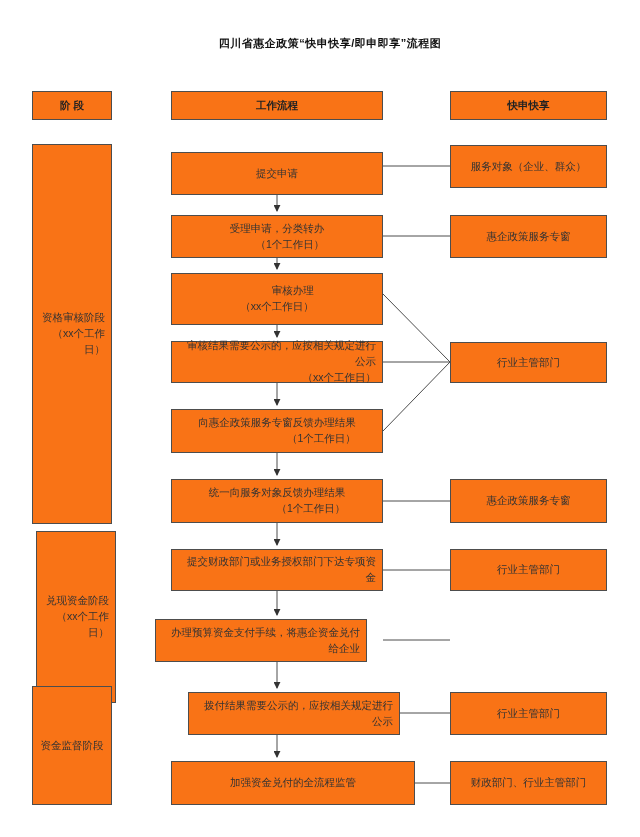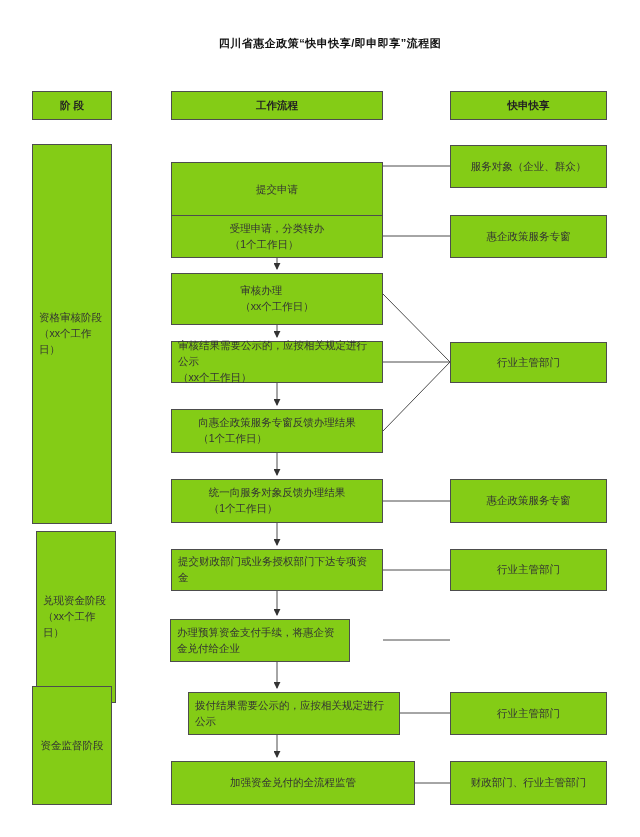--- a/index.html
+++ b/index.html
@@ -20,25 +20,25 @@
     text-align: center;
     font-size: 11px;
     font-weight: 700;
     color: #111111;
     letter-spacing: 0.5px;
   }
   .box {
     position: absolute;
     box-sizing: border-box;
     border: 1px solid #4d4d4d;
-    background: #84cc16;
+    background: #f97316;
     display: flex;
     align-items: center;
     justify-content: center;
-    text-align: left;
+    text-align: right;
     font-size: 10.5px;
     line-height: 1.5;
     color: #333333;
     white-space: pre-line;
     padding: 2px 6px;
   }
   .box.header { font-weight: 700; color: #222222; }
   svg.connectors {
     position: absolute;
     left: 0; top: 0;
@@ -91,33 +91,33 @@
   <div class="box header" style="left:32px;  top:91px; width:80px;  height:29px">阶 段</div>
   <div class="box header" style="left:171px; top:91px; width:212px; height:29px">工作流程</div>
   <div class="box header" style="left:450px; top:91px; width:157px; height:29px">快申快享</div>
 
   <div class="box" style="left:32px; top:144px; width:80px; height:380px">资格审核阶段
 （xx个工作日）</div>
   <div class="box" style="left:36px; top:531px; width:80px; height:172px">兑现资金阶段
 （xx个工作日）</div>
   <div class="box" style="left:32px; top:686px; width:80px; height:119px">资金监督阶段</div>
 
-  <div class="box" style="left:171px; top:162px; width:212px; height:55px">提交申请</div>
+  <div class="box" style="left:171px; top:152px; width:212px; height:43px">提交申请</div>
   <div class="box" style="left:171px; top:215px; width:212px; height:43px">受理申请，分类转办
 （1个工作日）</div>
   <div class="box" style="left:171px; top:273px; width:212px; height:52px">审核办理
 （xx个工作日）</div>
   <div class="box" style="left:171px; top:341px; width:212px; height:42px">审核结果需要公示的，应按相关规定进行公示
 （xx个工作日）</div>
   <div class="box" style="left:171px; top:409px; width:212px; height:44px">向惠企政策服务专窗反馈办理结果
 （1个工作日）</div>
   <div class="box" style="left:171px; top:479px; width:212px; height:44px">统一向服务对象反馈办理结果
 （1个工作日）</div>
   <div class="box" style="left:171px; top:549px; width:212px; height:42px">提交财政部门或业务授权部门下达专项资金</div>
-  <div class="box" style="left:170px; top:619px; width:180px; height:43px">办理预算资金支付手续，将惠企资金兑付给企业</div>
+  <div class="box" style="left:155px; top:619px; width:212px; height:43px">办理预算资金支付手续，将惠企资金兑付给企业</div>
   <div class="box" style="left:188px; top:692px; width:212px; height:43px">拨付结果需要公示的，应按相关规定进行公示</div>
   <div class="box" style="left:171px; top:761px; width:244px; height:44px">加强资金兑付的全流程监管</div>
 
   <div class="box" style="left:450px; top:145px; width:157px; height:43px">服务对象（企业、群众）</div>
   <div class="box" style="left:450px; top:215px; width:157px; height:43px">惠企政策服务专窗</div>
   <div class="box" style="left:450px; top:342px; width:157px; height:41px">行业主管部门</div>
   <div class="box" style="left:450px; top:479px; width:157px; height:44px">惠企政策服务专窗</div>
   <div class="box" style="left:450px; top:549px; width:157px; height:42px">行业主管部门</div>
   <div class="box" style="left:450px; top:692px; width:157px; height:43px">行业主管部门</div>
   <div class="box" style="left:450px; top:761px; width:157px; height:44px">财政部门、行业主管部门</div>

